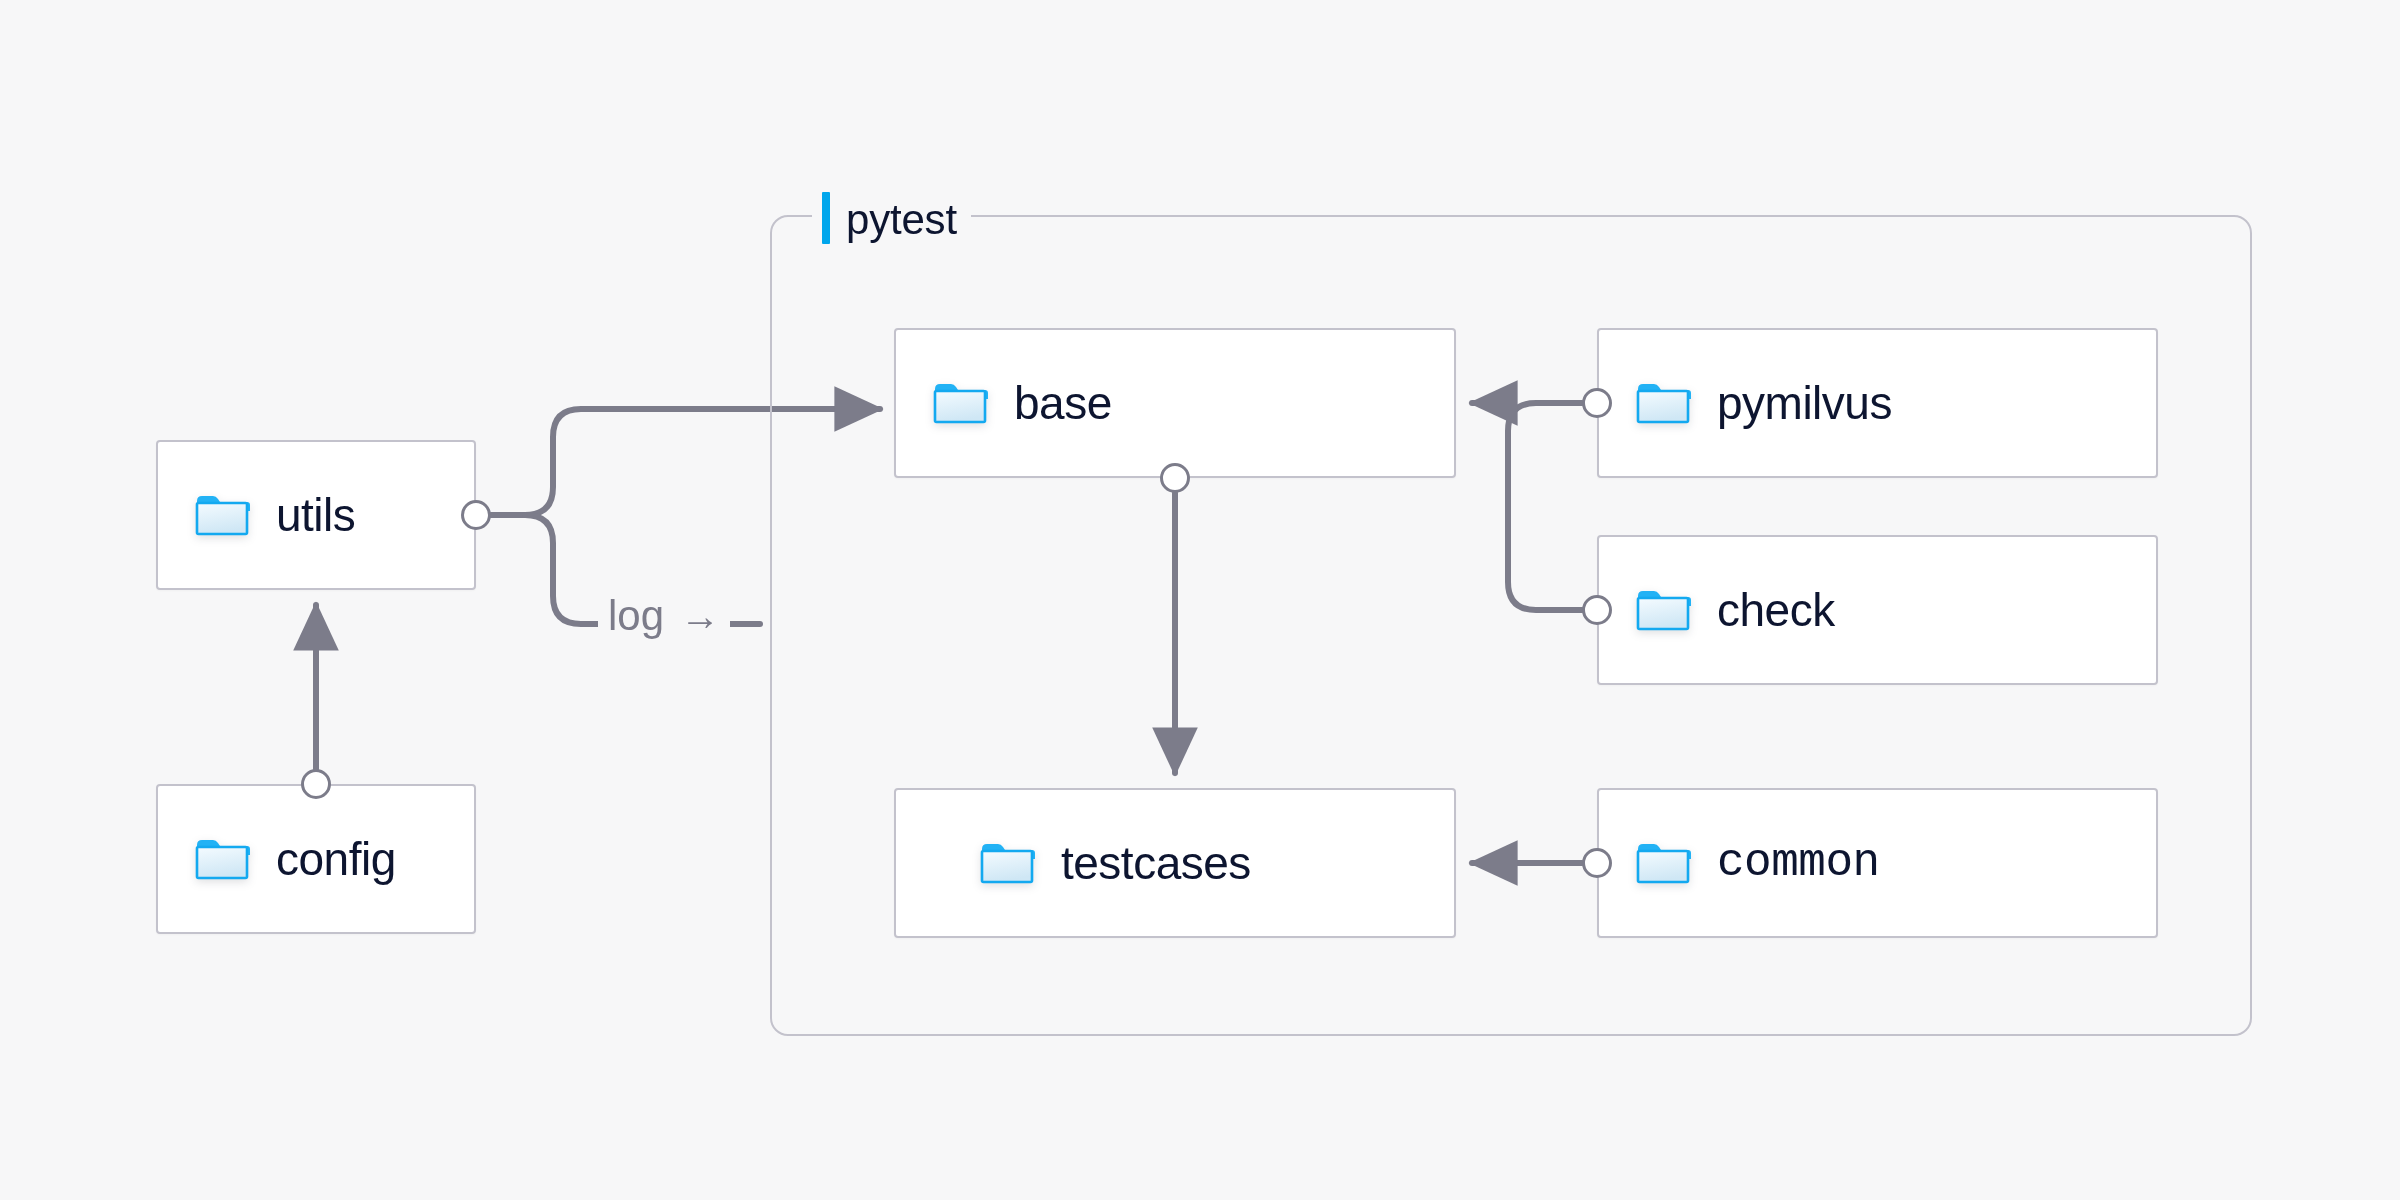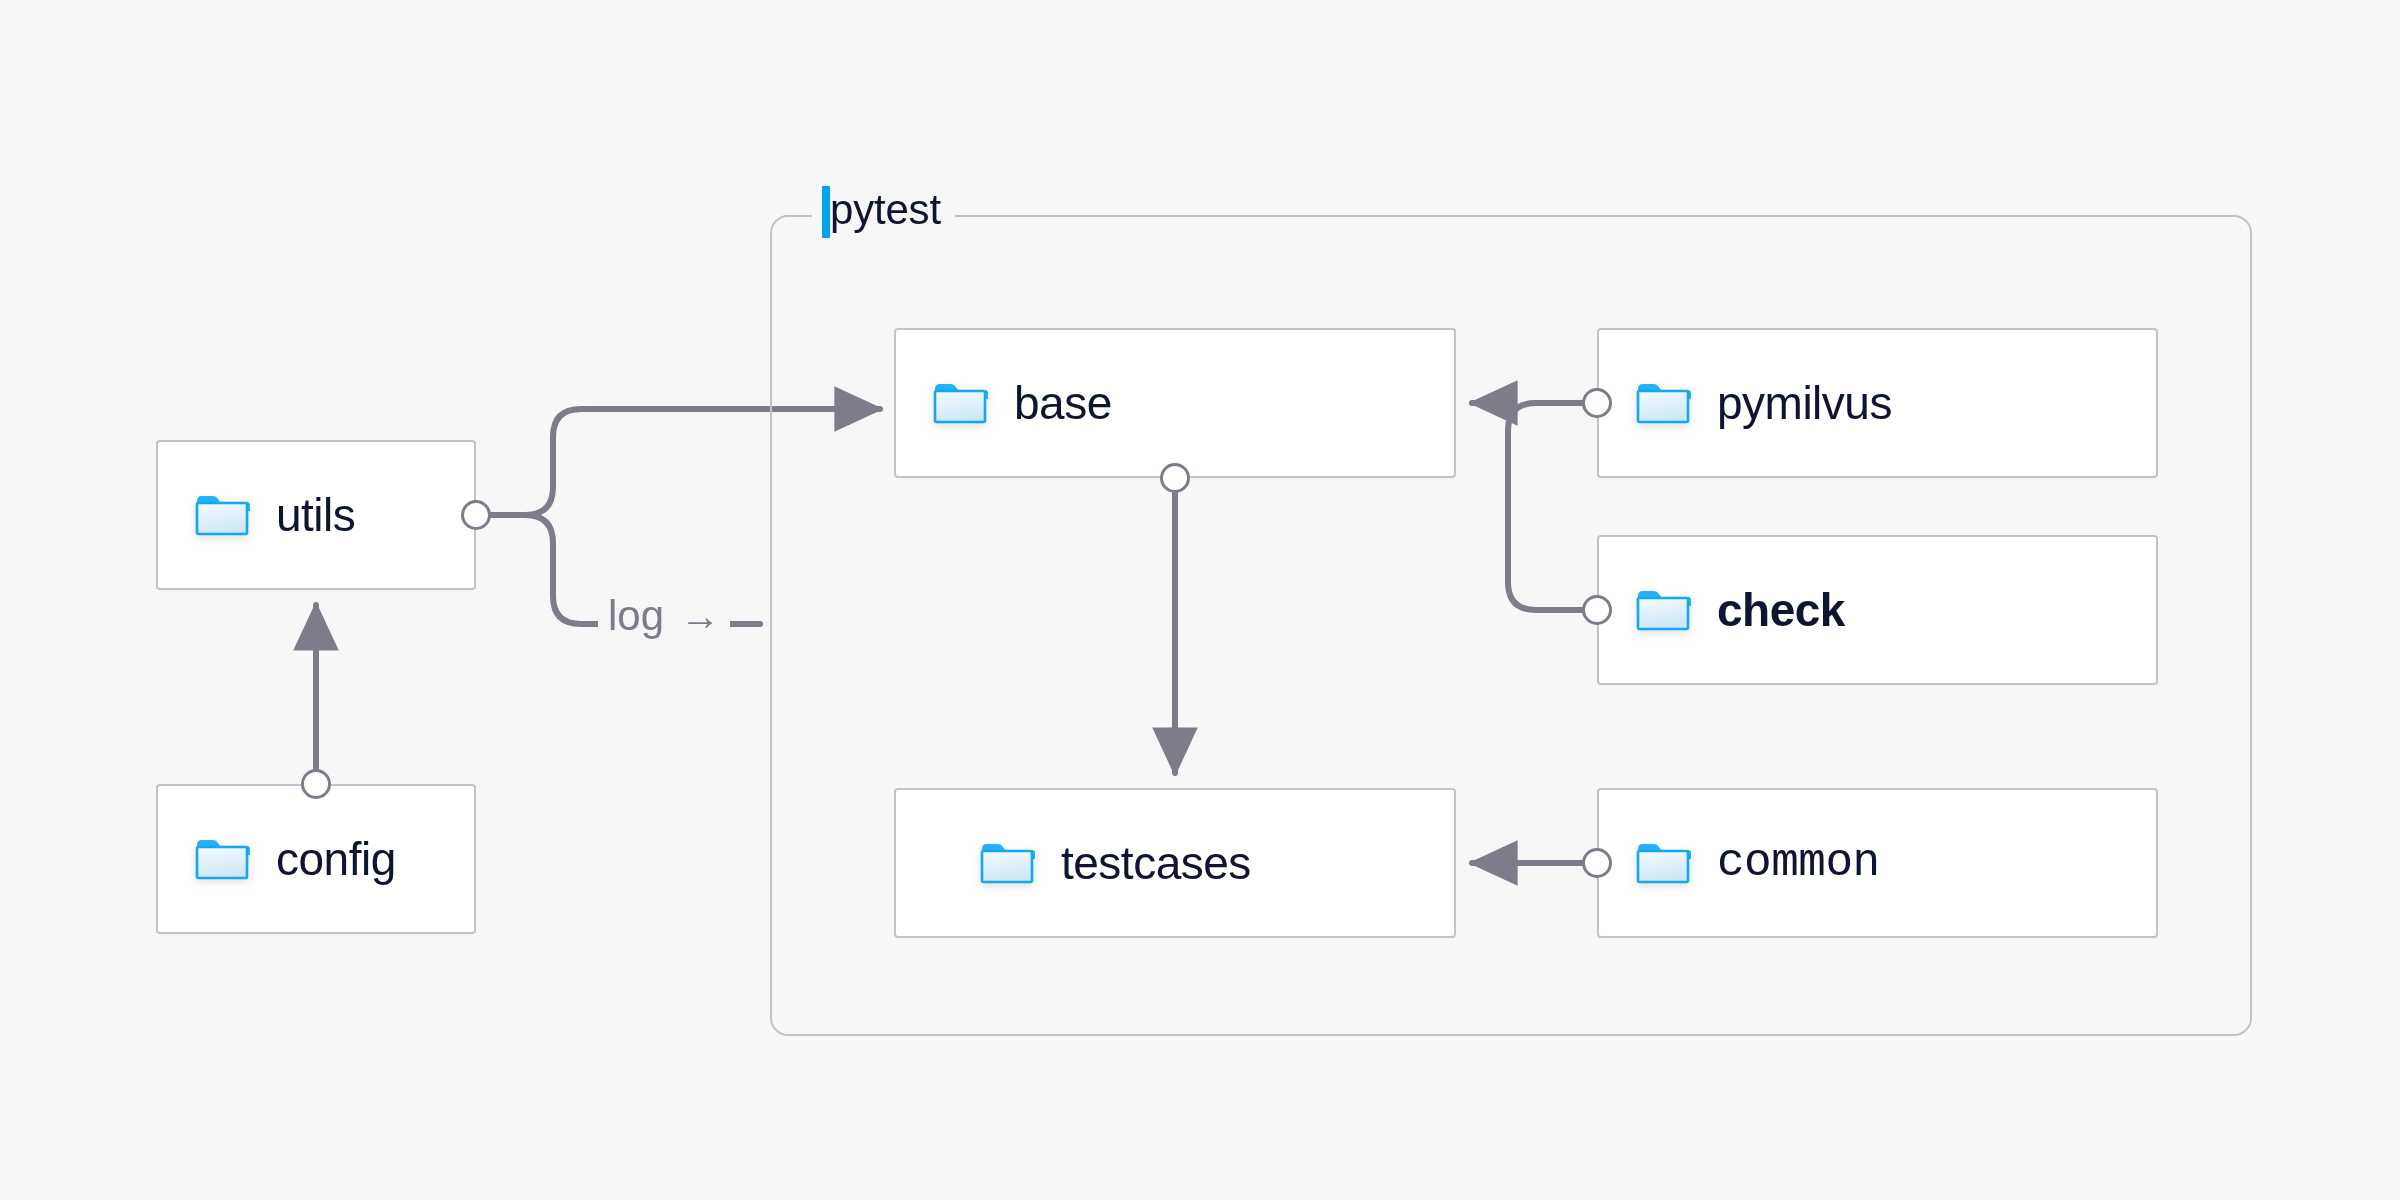--- a/index.html
+++ b/index.html
@@ -35,21 +35,22 @@
     position: absolute;
     border: 2px solid #c3c2cc;
     border-radius: 18px;
     background: transparent;
     z-index: 2;
     pointer-events: none;
   }
   .group-label {
     position: absolute;
     display: flex;
-    align-items: flex-start;
+    align-items: flex-end;
+    gap: 16px;
     background: #f7f7f8;
     padding: 0 14px 0 10px;
     z-index: 4;
     height: 58px;
   }
   .group-accent {
     width: 8px;
     height: 52px;
     background: #00a6ec;
     border-radius: 1px;
@@ -218,21 +219,21 @@
     <div class="node-inner">
       <svg class="folder-icon" viewBox="0 0 56 46">
         <path d="M3 9 q0-5 5-5 h11 q3 0 5 3 l2 3 h27 q3 0 3 3 v6 H3 z" fill="#22b2f5"></path>
         <rect x="3" y="11" width="50" height="31" rx="1.5" fill="url(#folderGrad)" stroke="#13a9f0" stroke-width="2.6"></rect>
       </svg>
       <span class="node-label">pymilvus</span>
     </div>
   </div>
   <div class="port" style="left:1582px; top:388px;"></div>
 
-  <div class="node" style="left:1597px; top:535px; width:561px; height:150px;font-weight:bold;">
+  <div class="node" style="left:1597px; top:535px; width:561px; height:150px;">
     <div class="node-inner">
       <svg class="folder-icon" viewBox="0 0 56 46">
         <path d="M3 9 q0-5 5-5 h11 q3 0 5 3 l2 3 h27 q3 0 3 3 v6 H3 z" fill="#22b2f5"></path>
         <rect x="3" y="11" width="50" height="31" rx="1.5" fill="url(#folderGrad)" stroke="#13a9f0" stroke-width="2.6"></rect>
       </svg>
       <span class="node-label">check</span>
     </div>
   </div>
   <div class="port" style="left:1582px; top:595px;"></div>
 

